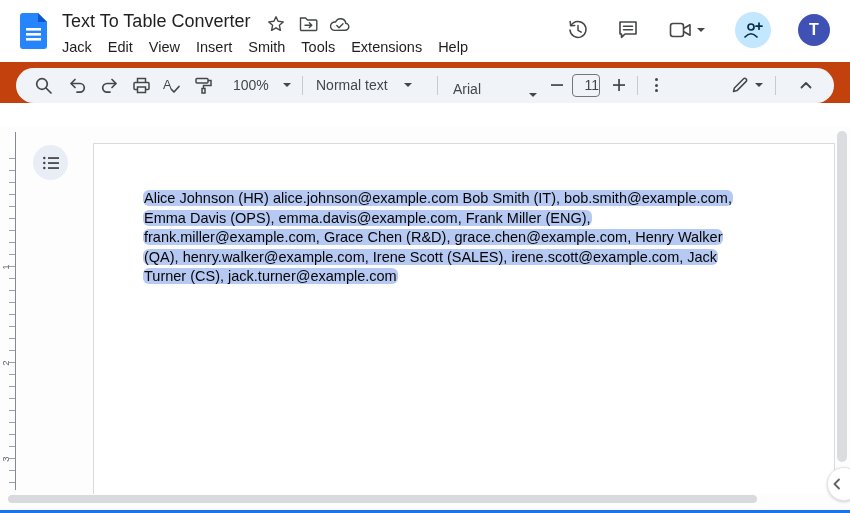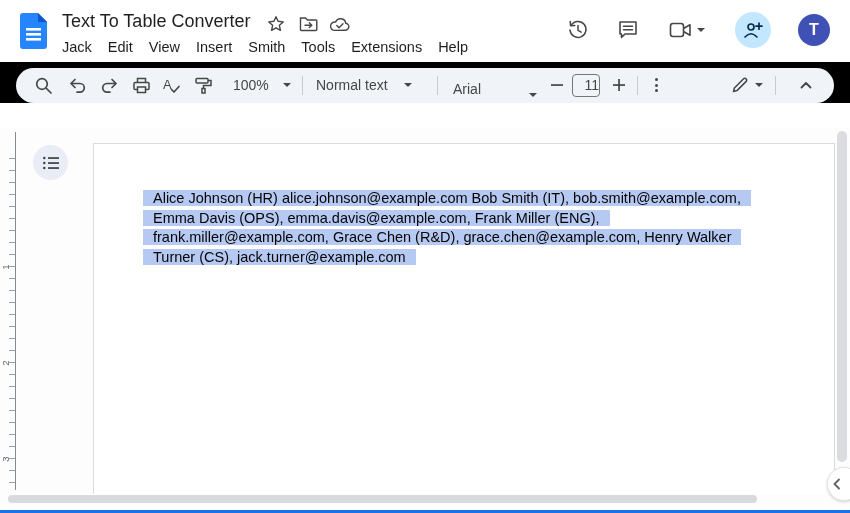--- a/index.html
+++ b/index.html
@@ -1,18 +1,18 @@
 <!DOCTYPE html>
 <html><head>
 <meta charset="utf-8">
 <style>
   * { margin:0; padding:0; box-sizing:border-box; }
   html,body { width:850px; height:513px; overflow:hidden; }
   body { font-family:"Liberation Sans", sans-serif; background:#fff; position:relative; }
-  .app { position:absolute; inset:0; width:850px; height:513px; background:#000000; overflow:hidden; }
+  .app { position:absolute; inset:0; width:850px; height:513px; background:#c2410c; overflow:hidden; }
 
   
   .topbar { position:absolute; left:0; top:0; width:850px; height:62px; background:#fff; }
   .docs-logo { position:absolute; left:20px; top:13px; width:27px; height:36px; cursor:pointer; }
   .doc-title { position:absolute; left:62px; top:11px; font-size:18px; color:#1f1f1f; white-space:nowrap; }
   .title-icon { position:absolute; top:14px; width:20px; height:20px; display:flex; align-items:center; justify-content:center; color:#444746; }
   .ti-star { left:266px; }
   .ti-folder { left:298px; }
   .ti-cloud { left:330px; }
   .menubar { position:absolute; left:54px; top:36px; height:22px; display:flex; align-items:center; }
@@ -46,21 +46,21 @@
 
   
   .canvas { position:absolute; left:0; top:127px; width:850px; height:386px; background:#fdfdfe; }
   .vruler-line { position:absolute; left:15px; top:5px; width:1px; height:358px; background:#848a92; }
   .vruler-ticks { position:absolute; left:9px; top:20px; width:6px; height:336px;
       background-image:repeating-linear-gradient(0deg, #9aa2ab 0 1px, transparent 1px 12px); }
   .vruler-num { position:absolute; left:0px; width:14px; height:14px; font-size:9.5px; color:#5f6368; transform:rotate(-90deg); text-align:center; }
   .outline-btn { position:absolute; left:33px; top:18px; width:35px; height:35px; border-radius:50%; background:#e9edf6; display:flex; align-items:center; justify-content:center; cursor:pointer; }
   .page { position:absolute; left:93px; top:16px; width:742px; height:351px; background:#fff; border:1px solid #d8dbe0; border-bottom:none; }
   .doc-text { position:absolute; left:49px; top:45px; font-size:14.5px; line-height:19.5px; color:#050505; white-space:nowrap; }
-  .doc-line span { background:#b6c9f2; padding:0 10px; }
+  .doc-line span { background:#b6c9f2; padding:0 1px;border-radius:6px; }
 
   
   .vscroll { position:absolute; left:837px; top:131px; width:10px; height:331px; background:#dadce0; border-radius:5px; cursor:pointer; }
   .hscroll { position:absolute; left:8px; top:495px; width:749px; height:8px; background:#d9dadd; border-radius:4px; cursor:pointer; }
   .panel-toggle { position:absolute; left:827px; top:467px; width:34px; height:34px; border-radius:50%; background:#fff; border:1px solid #e3e5e8; box-shadow:0 1px 3px rgba(0,0,0,.18); display:flex; align-items:center; justify-content:center; cursor:pointer; }
   .bottom-accent { position:absolute; left:0; top:510px; width:850px; height:3px; background:#1a73e8; }
 
   svg { display:block; }
 </style>
 </head>
@@ -271,20 +271,21 @@
         <circle cx="2.3" cy="13" r="1.2" fill="#3c4043"></circle>
         <rect x="6" y="12.2" width="11" height="1.7" fill="#3c4043"></rect>
       </svg>
     </div>
 
     <div class="page">
       <div class="doc-text">
         <div class="doc-line"><span>Alice Johnson (HR) alice.johnson@example.com Bob Smith (IT), bob.smith@example.com,</span></div>
         <div class="doc-line"><span>Emma Davis (OPS), emma.davis@example.com, Frank Miller (ENG),</span></div>
         <div class="doc-line"><span>frank.miller@example.com, Grace Chen (R&amp;D), grace.chen@example.com, Henry Walker</span></div>
+        <div class="doc-line"><span>(QA), henry.walker@example.com, Irene Scott (SALES), irene.scott@example.com, Jack</span></div>
         <div class="doc-line"><span>Turner (CS), jack.turner@example.com</span></div>
       </div>
     </div>
   </div>
 
   <div class="vscroll"></div>
   <div class="hscroll"></div>
   <div class="panel-toggle">
     <svg width="14" height="14" viewBox="0 0 14 14" fill="none" stroke="#5f6368" stroke-width="1.8" style="margin-right:14px;">
       <path d="M9 2.5 L4.5 7 L9 11.5" stroke-linecap="round" stroke-linejoin="round"></path>

